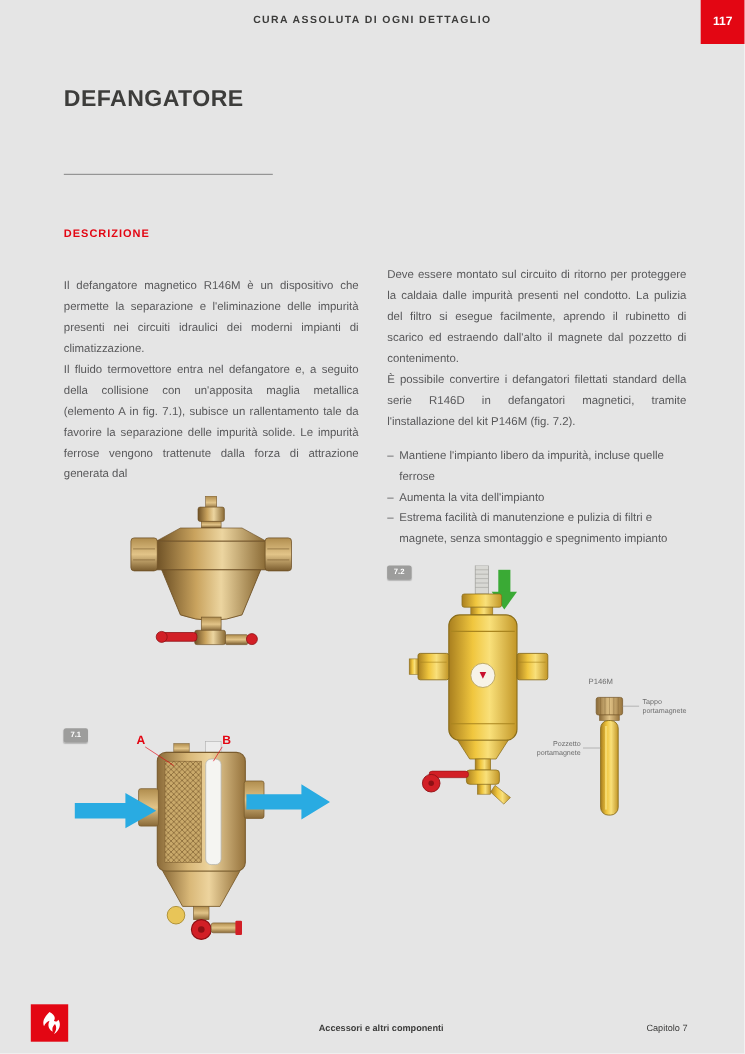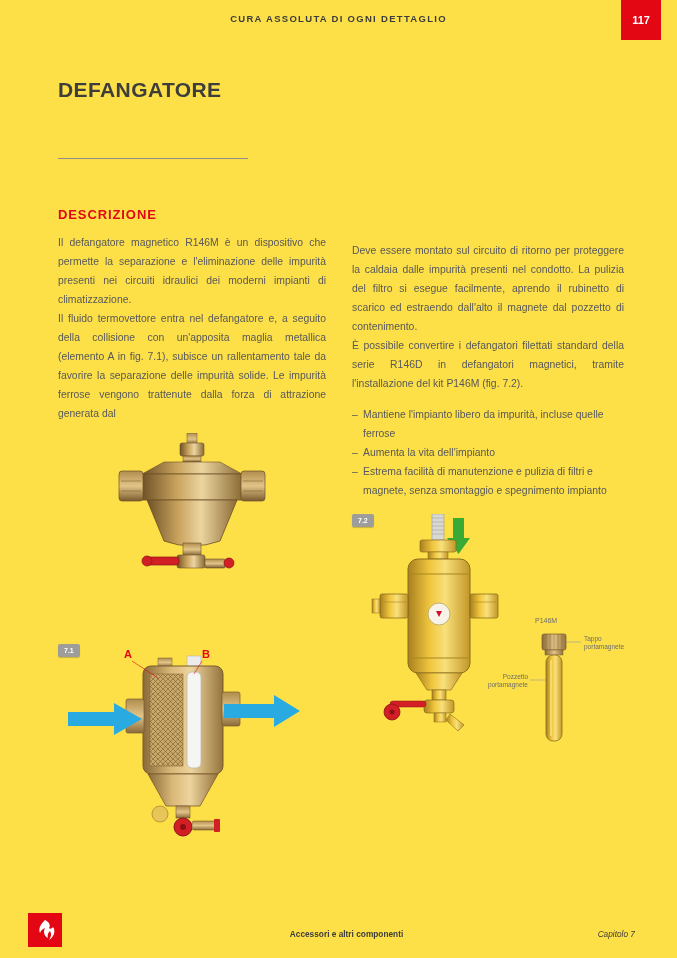--- a/index.html
+++ b/index.html
@@ -3,55 +3,55 @@
 <meta charset="utf-8">
 <style>
   * { box-sizing: border-box; margin: 0; padding: 0; }
   html, body { background: #ffffff; }
   body {
     font-family: "Liberation Sans", sans-serif;
     width: 677px; height: 958px;
     position: relative; overflow: hidden;
     color: #58585A;
   }
-  .page { position: absolute; inset: 0; background: #fde047; }
+  .page { position: absolute; inset: 0; background: #e5e5e5; }
 
   
   .header-tagline {
     position: absolute; top: 13px; left: 0; width: 100%;
     text-align: center; font-size: 9.5px; font-weight: bold;
     letter-spacing: 1.3px; color: #3C3C3B;
   }
   .page-badge {
-    position: absolute; top: 0; right: 16px; width: 40px; height: 40px;
+    position: absolute; top: 0; right: 0; width: 40px; height: 40px;
     background: #E30613; color: #fff; display: flex;
     align-items: center; justify-content: center;
     font-size: 11px; font-weight: bold;
   }
 
   
   .page-title {
     position: absolute; left: 58px; top: 78px;
     font-size: 21px; font-weight: bold; color: #3D3D3B;
     line-height: 24px; letter-spacing: 0.4px;
   }
   .title-rule {
     position: absolute; left: 58px; top: 158px;
     width: 190px; height: 1px; background: #8C8C8C;
   }
 
   
   .descrizione-heading {
     position: absolute; left: 58px; top: 207px;
-    color: #E30613; font-size: 13px; font-weight: bold;
+    color: #E30613; font-size: 10px; font-weight: bold;
     letter-spacing: 0.9px;
   }
 
   
-  .col-left  { position: absolute; left: 58px;  top: 233px; width: 268px; }
+  .col-left  { position: absolute; left: 58px;  top: 251px; width: 268px; }
   .col-right { position: absolute; left: 352px; top: 241px; width: 272px; }
   .body-text p {
     font-size: 10.4px; line-height: 19px; text-align: justify;
     color: #58585A;
   }
 
   
   .product-photo { display: block; margin: 10px auto 0; }
 
   
@@ -92,22 +92,22 @@
   .footer-logo {
     position: absolute; left: 28px; bottom: 11px;
     width: 34px; height: 34px; background: #E30613;
     display: flex; align-items: center; justify-content: center;
   }
   .footer-center {
     position: absolute; bottom: 19px; left: 8px; width: 100%;
     text-align: center; font-size: 8.3px; font-weight: bold; color: #3C3C3B;
   }
   .footer-right {
-    position: absolute; bottom: 19px; right: 42px;
-    font-size: 8.3px; font-style: italic; color: #3C3C3B; margin-left: 17px;
+    position: absolute; bottom: 19px; right: 52px;
+    font-size: 8.3px; color: #3C3C3B; margin-left: 17px;
   }
 </style>
 </head>
 <body>
 
 <div class="page">
 
   <div class="header-tagline">CURA ASSOLUTA DI OGNI DETTAGLIO</div>
   <div class="page-badge">
     <span>117</span>

